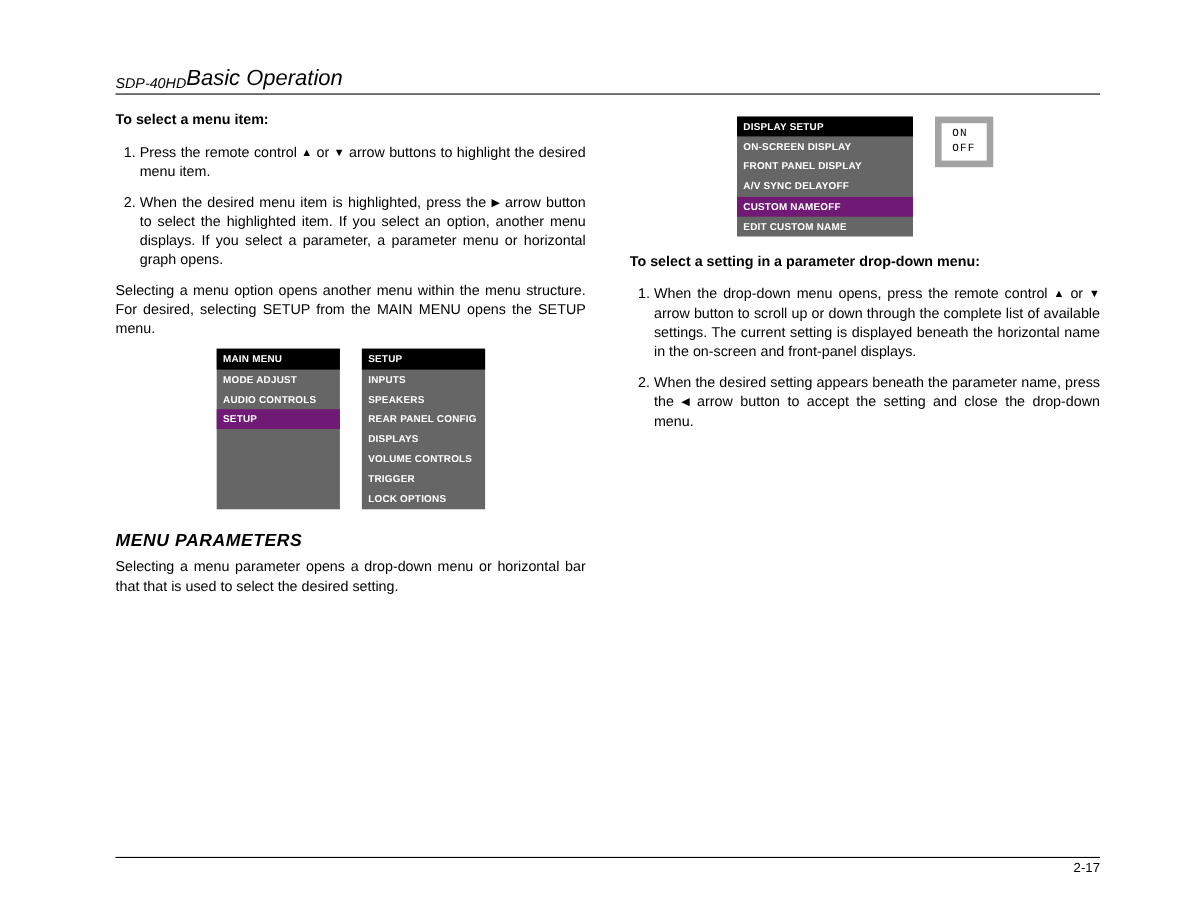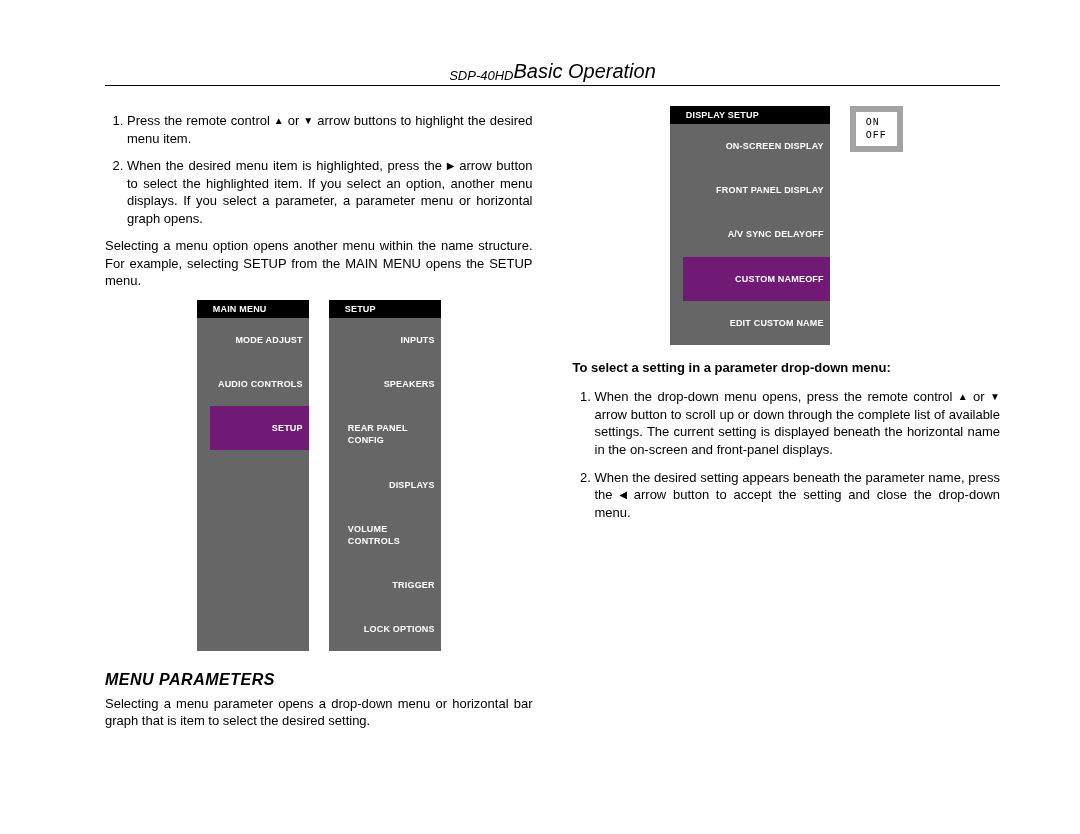--- a/index.html
+++ b/index.html
@@ -5,21 +5,21 @@
   html,body{margin:0;padding:0;background:#fff;}
   .page{
     width:1080px;height:834px;
     box-sizing:border-box;
     padding:60px 80px 40px 105px;
     font-family:"Myriad Pro","Segoe UI",Helvetica,Arial,sans-serif;
     color:#000;
     position:relative;
   }
   .running-head{
-    display:flex;justify-content:center;align-items:flex-end;
+    display:flex;justify-content:flex-start;align-items:flex-end;
     border-bottom:1px solid #000;
     padding-bottom:2px;
     margin-bottom:14px;
   }
   .rh-left{font-style:italic;font-size:13px;}
   .rh-right{font-style:italic;font-size:20px;}
   .cols{
     display:flex;gap:40px;
   }
   .col{flex:1;min-width:0;font-size:13px;line-height:1.35;}
@@ -30,22 +30,22 @@
   ol{margin:12px 0 10px 0;padding-left:22px;}
   ol li{margin-bottom:10px;text-align:justify;}
   .tri{display:inline-block;font-size:10px;position:relative;top:-1px;}
   
   .osd-row{display:flex;gap:20px;justify-content:center;margin:6px 0 14px;}
   .osd{
     background:#666;color:#fff;font-family:Arial,Helvetica,sans-serif;
     font-size:9px;font-weight:700;letter-spacing:.2px;
     width:112px;
   }
-  .osd .title{background:#000;padding:3px 16px;}
-  .osd .item{padding:16px 6px;display:flex;justify-content:flex-end;margin-left:13px;}
+  .osd .title{background:#000;padding:3px 6px;}
+  .osd .item{padding:3px 6px;display:flex;justify-content:flex-start;}
   .osd .hl{background:#701a75;}
   .dropdown-box{
     border:6px solid #a3a3a3;background:#fff;color:#000;
     font-family:"Courier New",monospace;font-size:10px;letter-spacing:1px;
     padding:4px 10px 4px 10px;line-height:1.3;
     align-self:flex-start;
   }
   .footer{
     position:absolute;left:105px;right:80px;bottom:38px;
     border-top:1px solid #000;padding-top:2px;
@@ -59,31 +59,32 @@
 
   <div class="running-head">
     <span class="rh-left">SDP-40HD</span>
     <span class="rh-right">Basic Operation</span>
   </div>
 
   <div class="cols">
 
     <div class="col">
 
+      <p class="bold">To select a menu item:</p>
 
       <ol>
         <li>
           <span>Press the remote control </span><span class="tri">▲</span><span> or </span><span class="tri">▼</span><span> arrow buttons to highlight the desired menu item.</span>
         </li>
         <li>
           <span>When the desired menu item is highlighted, press the </span><span class="tri">▶</span><span> arrow button to select the highlighted item. If you select an option, another menu displays. If you select a parameter, a parameter menu or horizontal graph opens.</span>
         </li>
       </ol>
 
-      <p class="just">Selecting a menu option opens another menu within the name structure. For example, selecting SETUP from the MAIN MENU opens the SETUP menu.</p>
+      <p class="just">Selecting a menu option opens another menu within the menu structure. For desired, selecting SETUP from the MAIN MENU opens the SETUP menu.</p>
 
       <div class="osd-row">
         <div class="osd">
           <div class="title">MAIN MENU</div>
           <div class="item">
               <span>MODE ADJUST</span>
             </div>
           <div class="item">
               <span>AUDIO CONTROLS</span>
             </div>
@@ -111,21 +112,21 @@
           <div class="item">
               <span>TRIGGER</span>
             </div>
           <div class="item">
               <span>LOCK OPTIONS</span>
             </div>
         </div>
       </div>
 
       <div class="h2">MENU PARAMETERS</div>
-      <p class="just">Selecting a menu parameter opens a drop-down menu or horizontal bar graph that is item to select the desired setting.</p>
+      <p class="just">Selecting a menu parameter opens a drop-down menu or horizontal bar that that is used to select the desired setting.</p>
     </div>
 
     <div class="col">
 
 
       <div class="osd-row">
         <div class="osd" style="width:160px">
           <div class="title">DISPLAY SETUP</div>
           <div class="item">
               <span>ON-SCREEN DISPLAY</span>
@@ -161,13 +162,16 @@
           <span>When the drop-down menu opens, press the remote control </span><span class="tri">▲</span><span> or </span><span class="tri">▼</span><span> arrow button to scroll up or down through the complete list of available settings. The current setting is displayed beneath the horizontal name in the on-screen and front-panel displays.</span>
         </li>
         <li>
           <span>When the desired setting appears beneath the parameter name, press the </span><span class="tri">◀</span><span> arrow button to accept the setting and close the drop-down menu.</span>
         </li>
       </ol>
     </div>
 
   </div>
 
+  <div class="footer">
+    <span>2-17</span>
+  </div>
 </div>
 
 </body></html>

